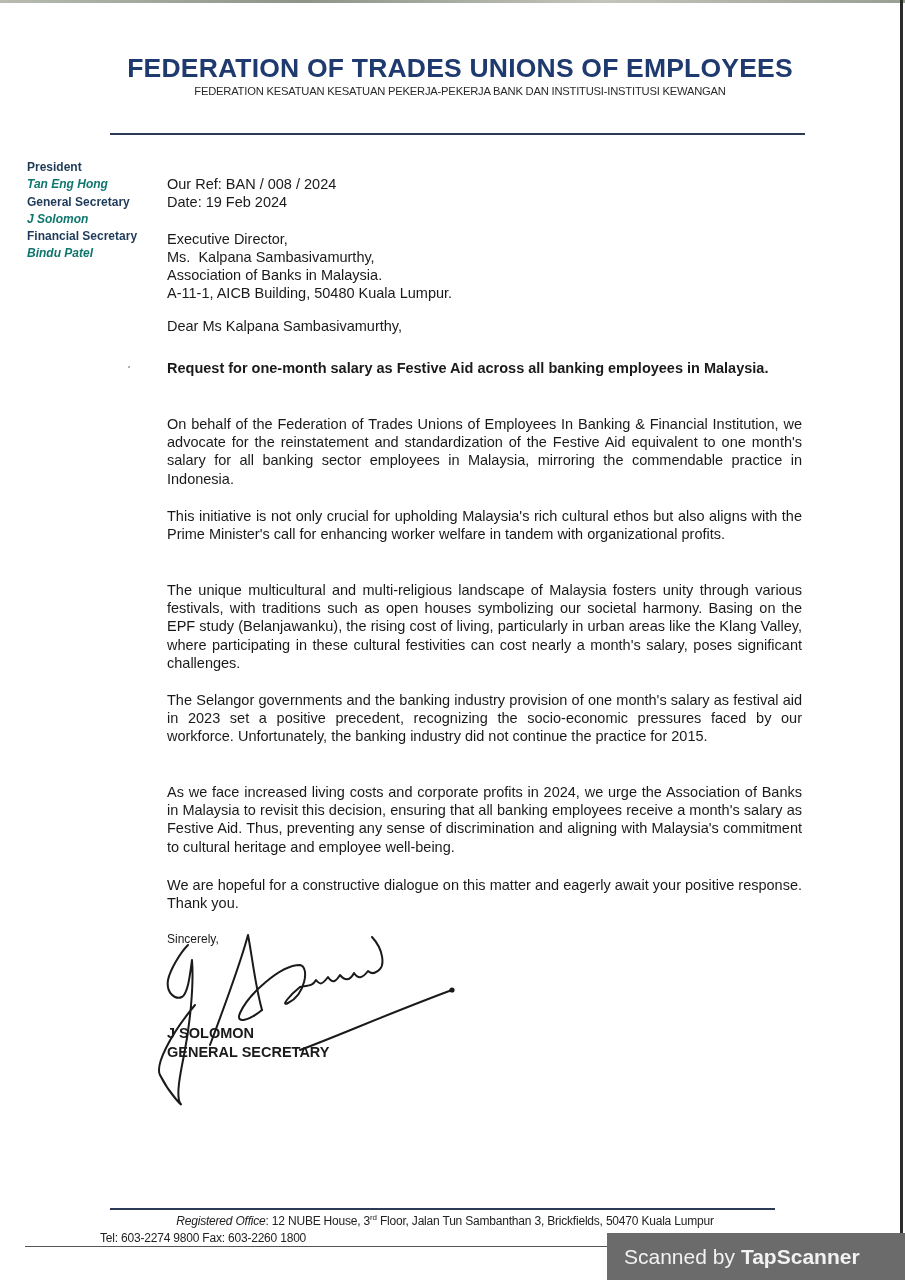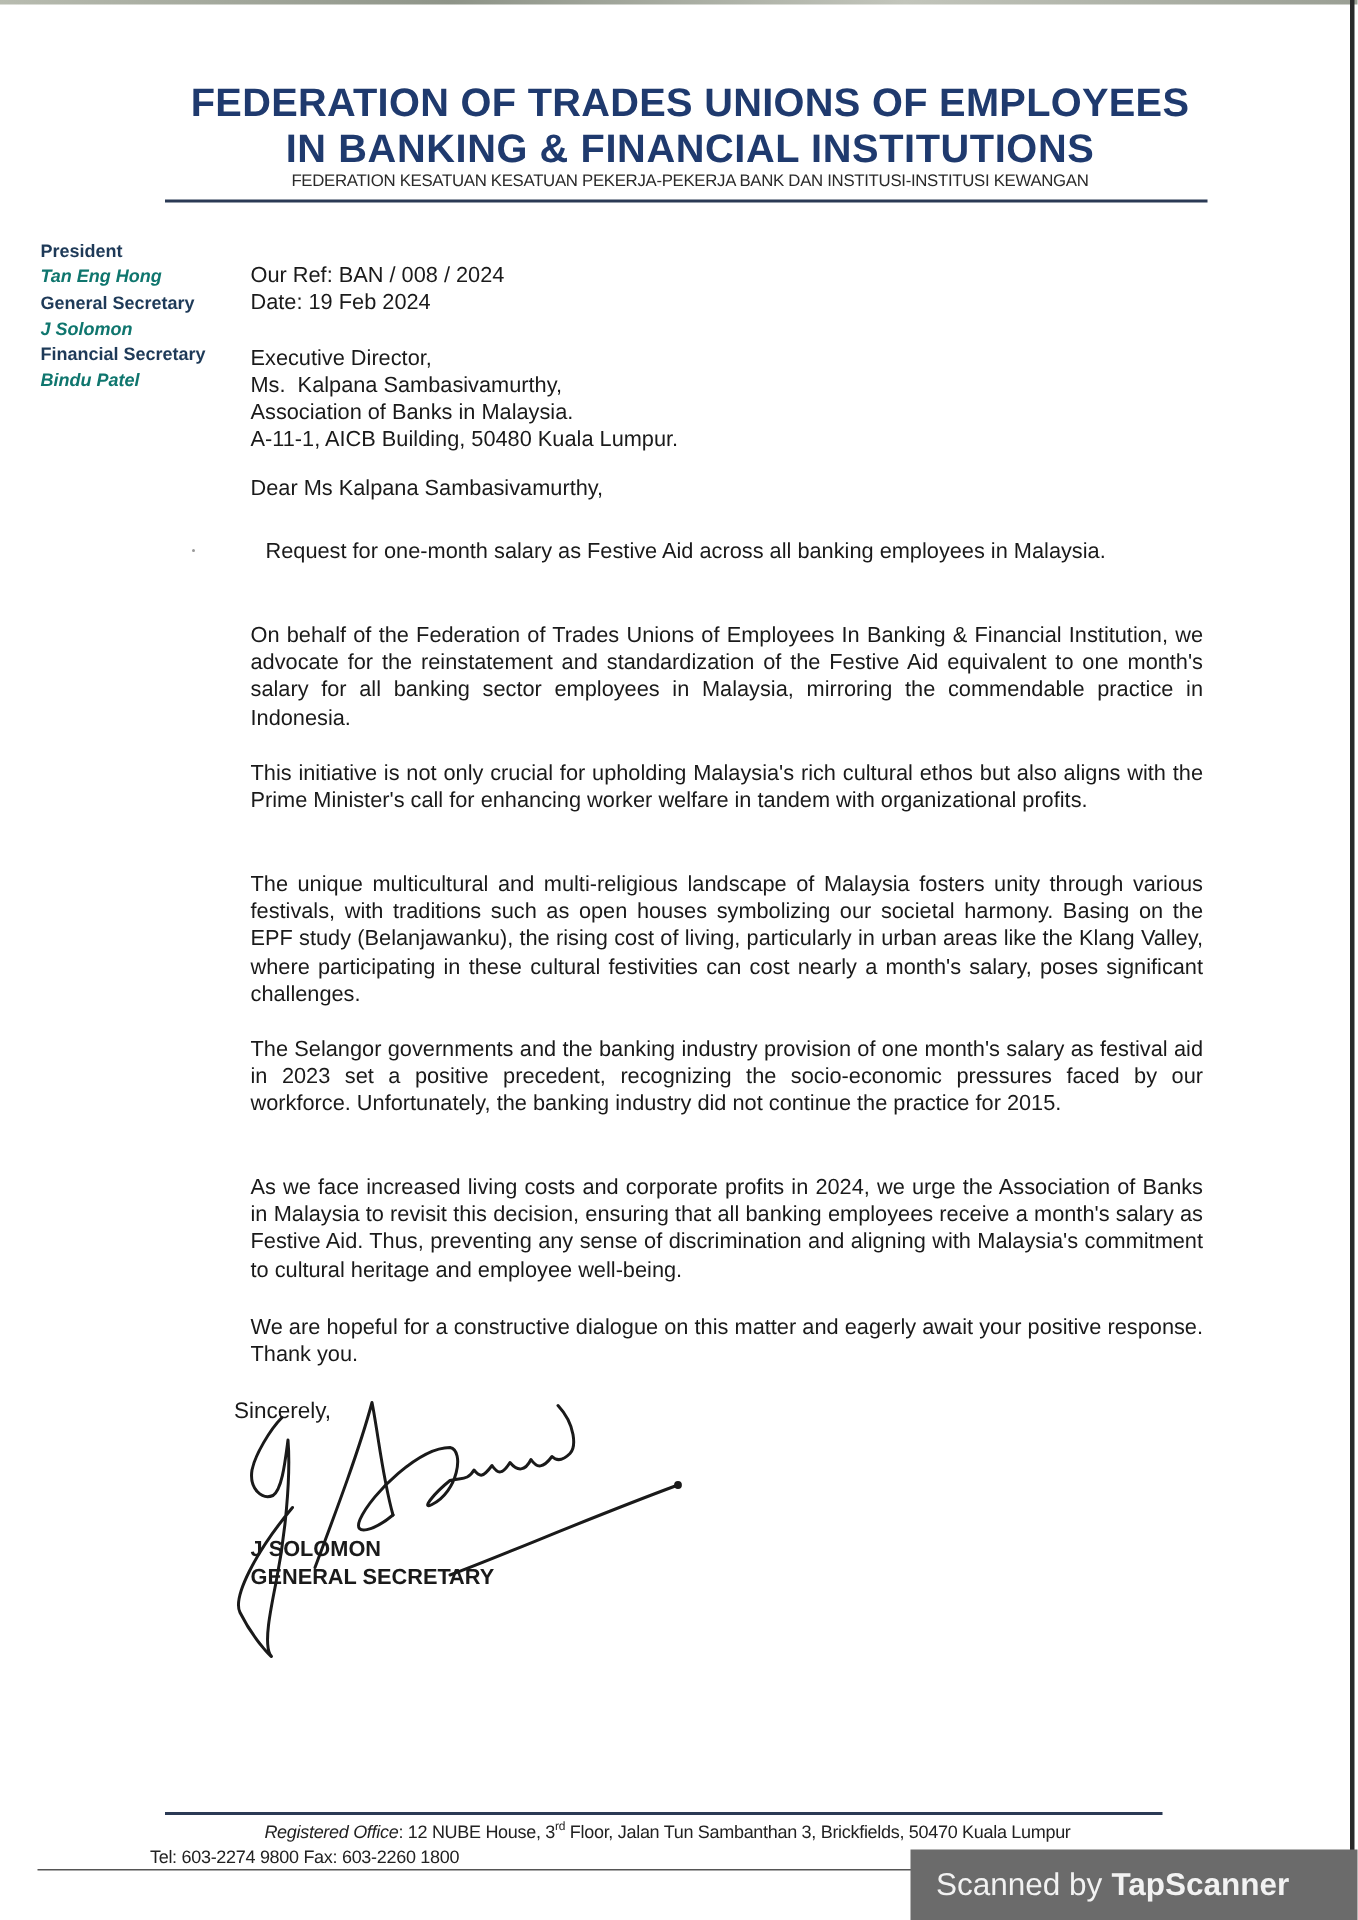--- a/index.html
+++ b/index.html
@@ -18,25 +18,25 @@
   .lh-malay { font-size:11.2px; color:#2a2a2a; line-height:14px; margin-top:0px; white-space:nowrap; letter-spacing:-0.2px; }
   .lh-rule { position:absolute; left:110px; top:133px; width:695px; height:2px; background:#2b3a55; }
 
   .officers { position:absolute; left:27px; top:159px; font-size:12px; line-height:17.3px; }
   .officer-title { color:#1e3a58; font-weight:bold; }
   .officer-name { color:#0f766e; font-style:italic;font-weight:bold; }
 
   .ref { position:absolute; left:167px; top:175px; font-size:14.5px; line-height:18px; }
   .recipient { position:absolute; left:167px; top:230px; font-size:14.5px; line-height:18px; }
   .salutation { position:absolute; left:167px; top:318px; font-size:14.5px; }
-  .subject { position:absolute; left:177px; top:359px; width:635px; font-size:14.5px; font-weight:normal; line-height:18px; text-align:justify; }
+  .subject { position:absolute; left:167px; top:359px; width:635px; font-size:14.5px; font-weight:bold; line-height:18px; text-align:justify; }
 
   .body-p { position:absolute; left:167px; width:635px; font-size:14.5px; line-height:18.2px; text-align:justify; margin:0; }
 
-  .closing { position:absolute; left:156px; top:932px; font-size:15px; }
+  .closing { position:absolute; left:167px; top:932px; font-size:12px; }
   .sign-name { position:absolute; left:167px; top:1024px; font-size:14.5px; font-weight:bold; line-height:19px; }
   .signature { position:absolute; left:140px; top:925px; width:340px; height:190px; }
 
   .stray-dot { position:absolute; left:128px; top:366px; width:2px; height:2px; background:#999; border-radius:50%; }
 
   .footer-rule-top { position:absolute; left:110px; top:1208px; width:665px; height:2px; background:#2b3a55; }
   .footer-office { position:absolute; left:100px; top:1213px; width:690px; text-align:center; font-size:12px; color:#222; white-space:nowrap; letter-spacing:-0.2px; }
   .footer-office .lbl { font-style:italic; }
   .footer-office sup { font-size:8px; }
   .footer-tel { position:absolute; left:100px; top:1231px; width:690px; text-align:left; font-size:12px; color:#222; letter-spacing:-0.2px; }
@@ -46,21 +46,20 @@
   .badge b { margin-left:6px; }
 </style>
 </head>
 <body>
 
 <div class="scan-top"></div>
 <div class="scan-right"></div>
 
 <div class="letterhead">
   <div class="lh-line1">FEDERATION OF TRADES UNIONS OF EMPLOYEES</div>
-  <div class="lh-line2">IN BANKING &amp; FINANCIAL INSTITUTIONS</div>
   <div class="lh-malay">FEDERATION KESATUAN KESATUAN PEKERJA-PEKERJA BANK DAN INSTITUSI-INSTITUSI KEWANGAN</div>
 </div>
 <div class="lh-rule"></div>
 
 <div class="officers">
   <div class="officer-title">President</div>
   <div class="officer-name">Tan Eng Hong</div>
   <div class="officer-title">General Secretary</div>
   <div class="officer-name">J Solomon</div>
   <div class="officer-title">Financial Secretary</div>

